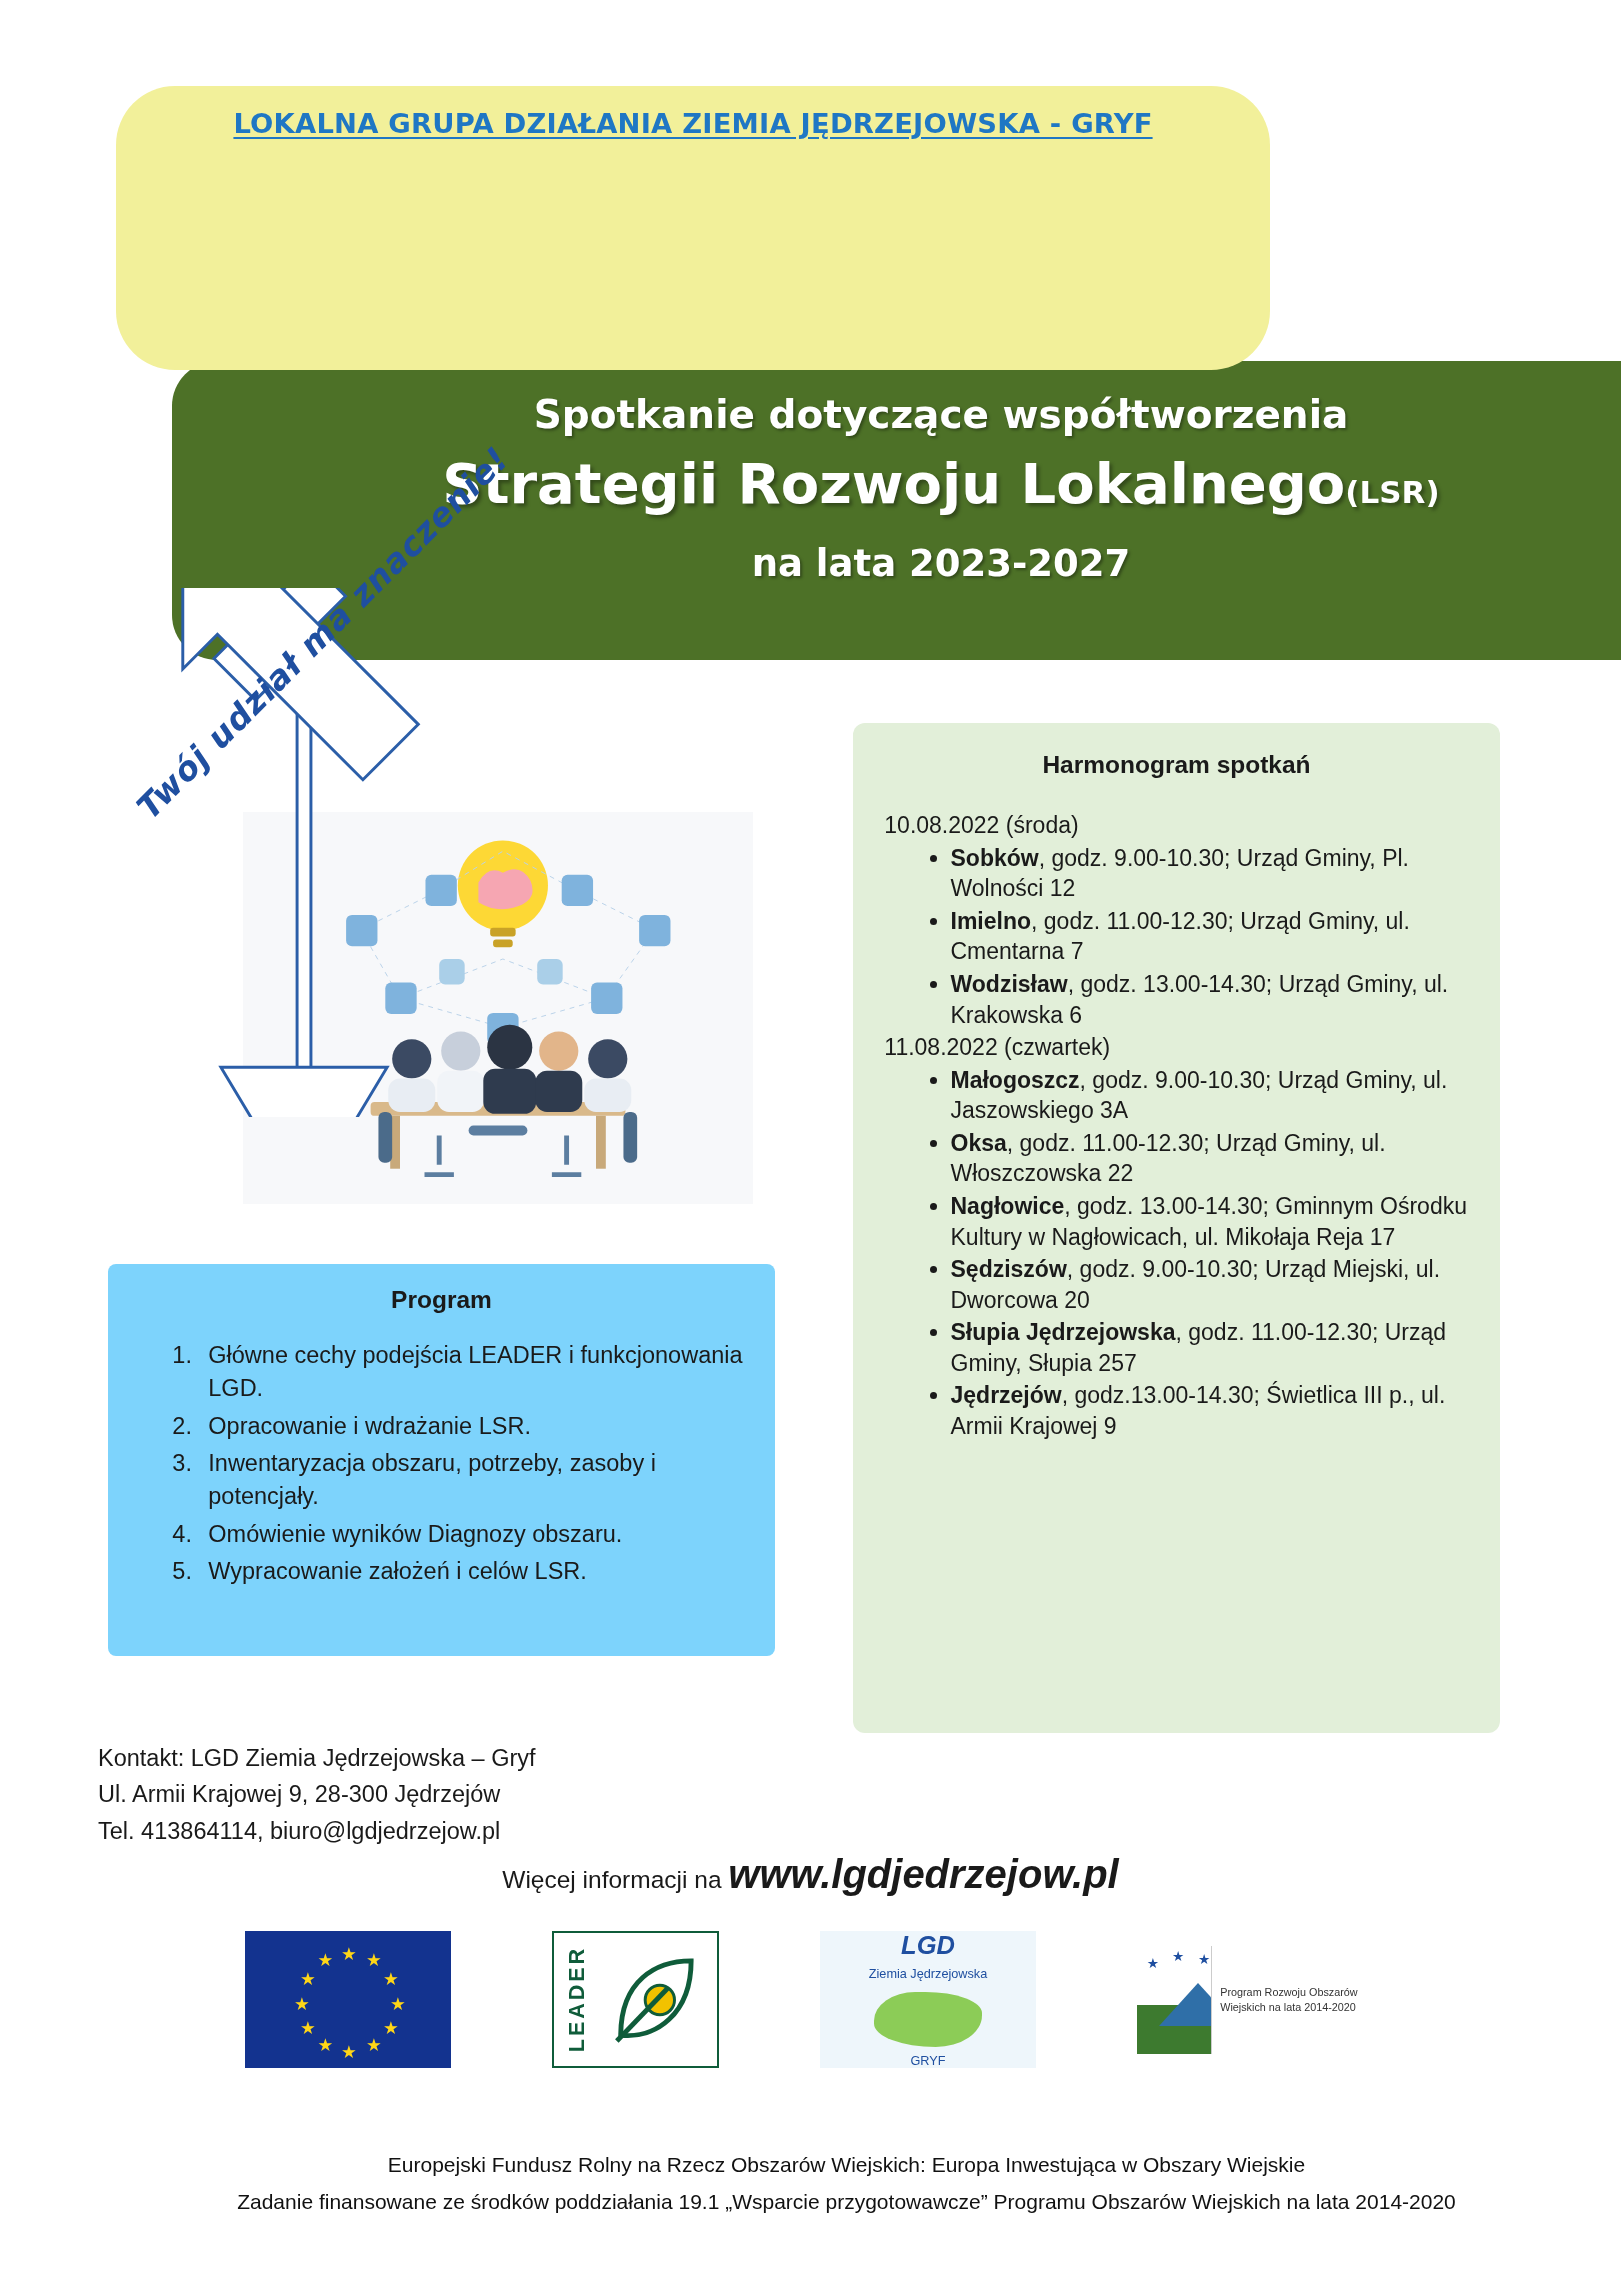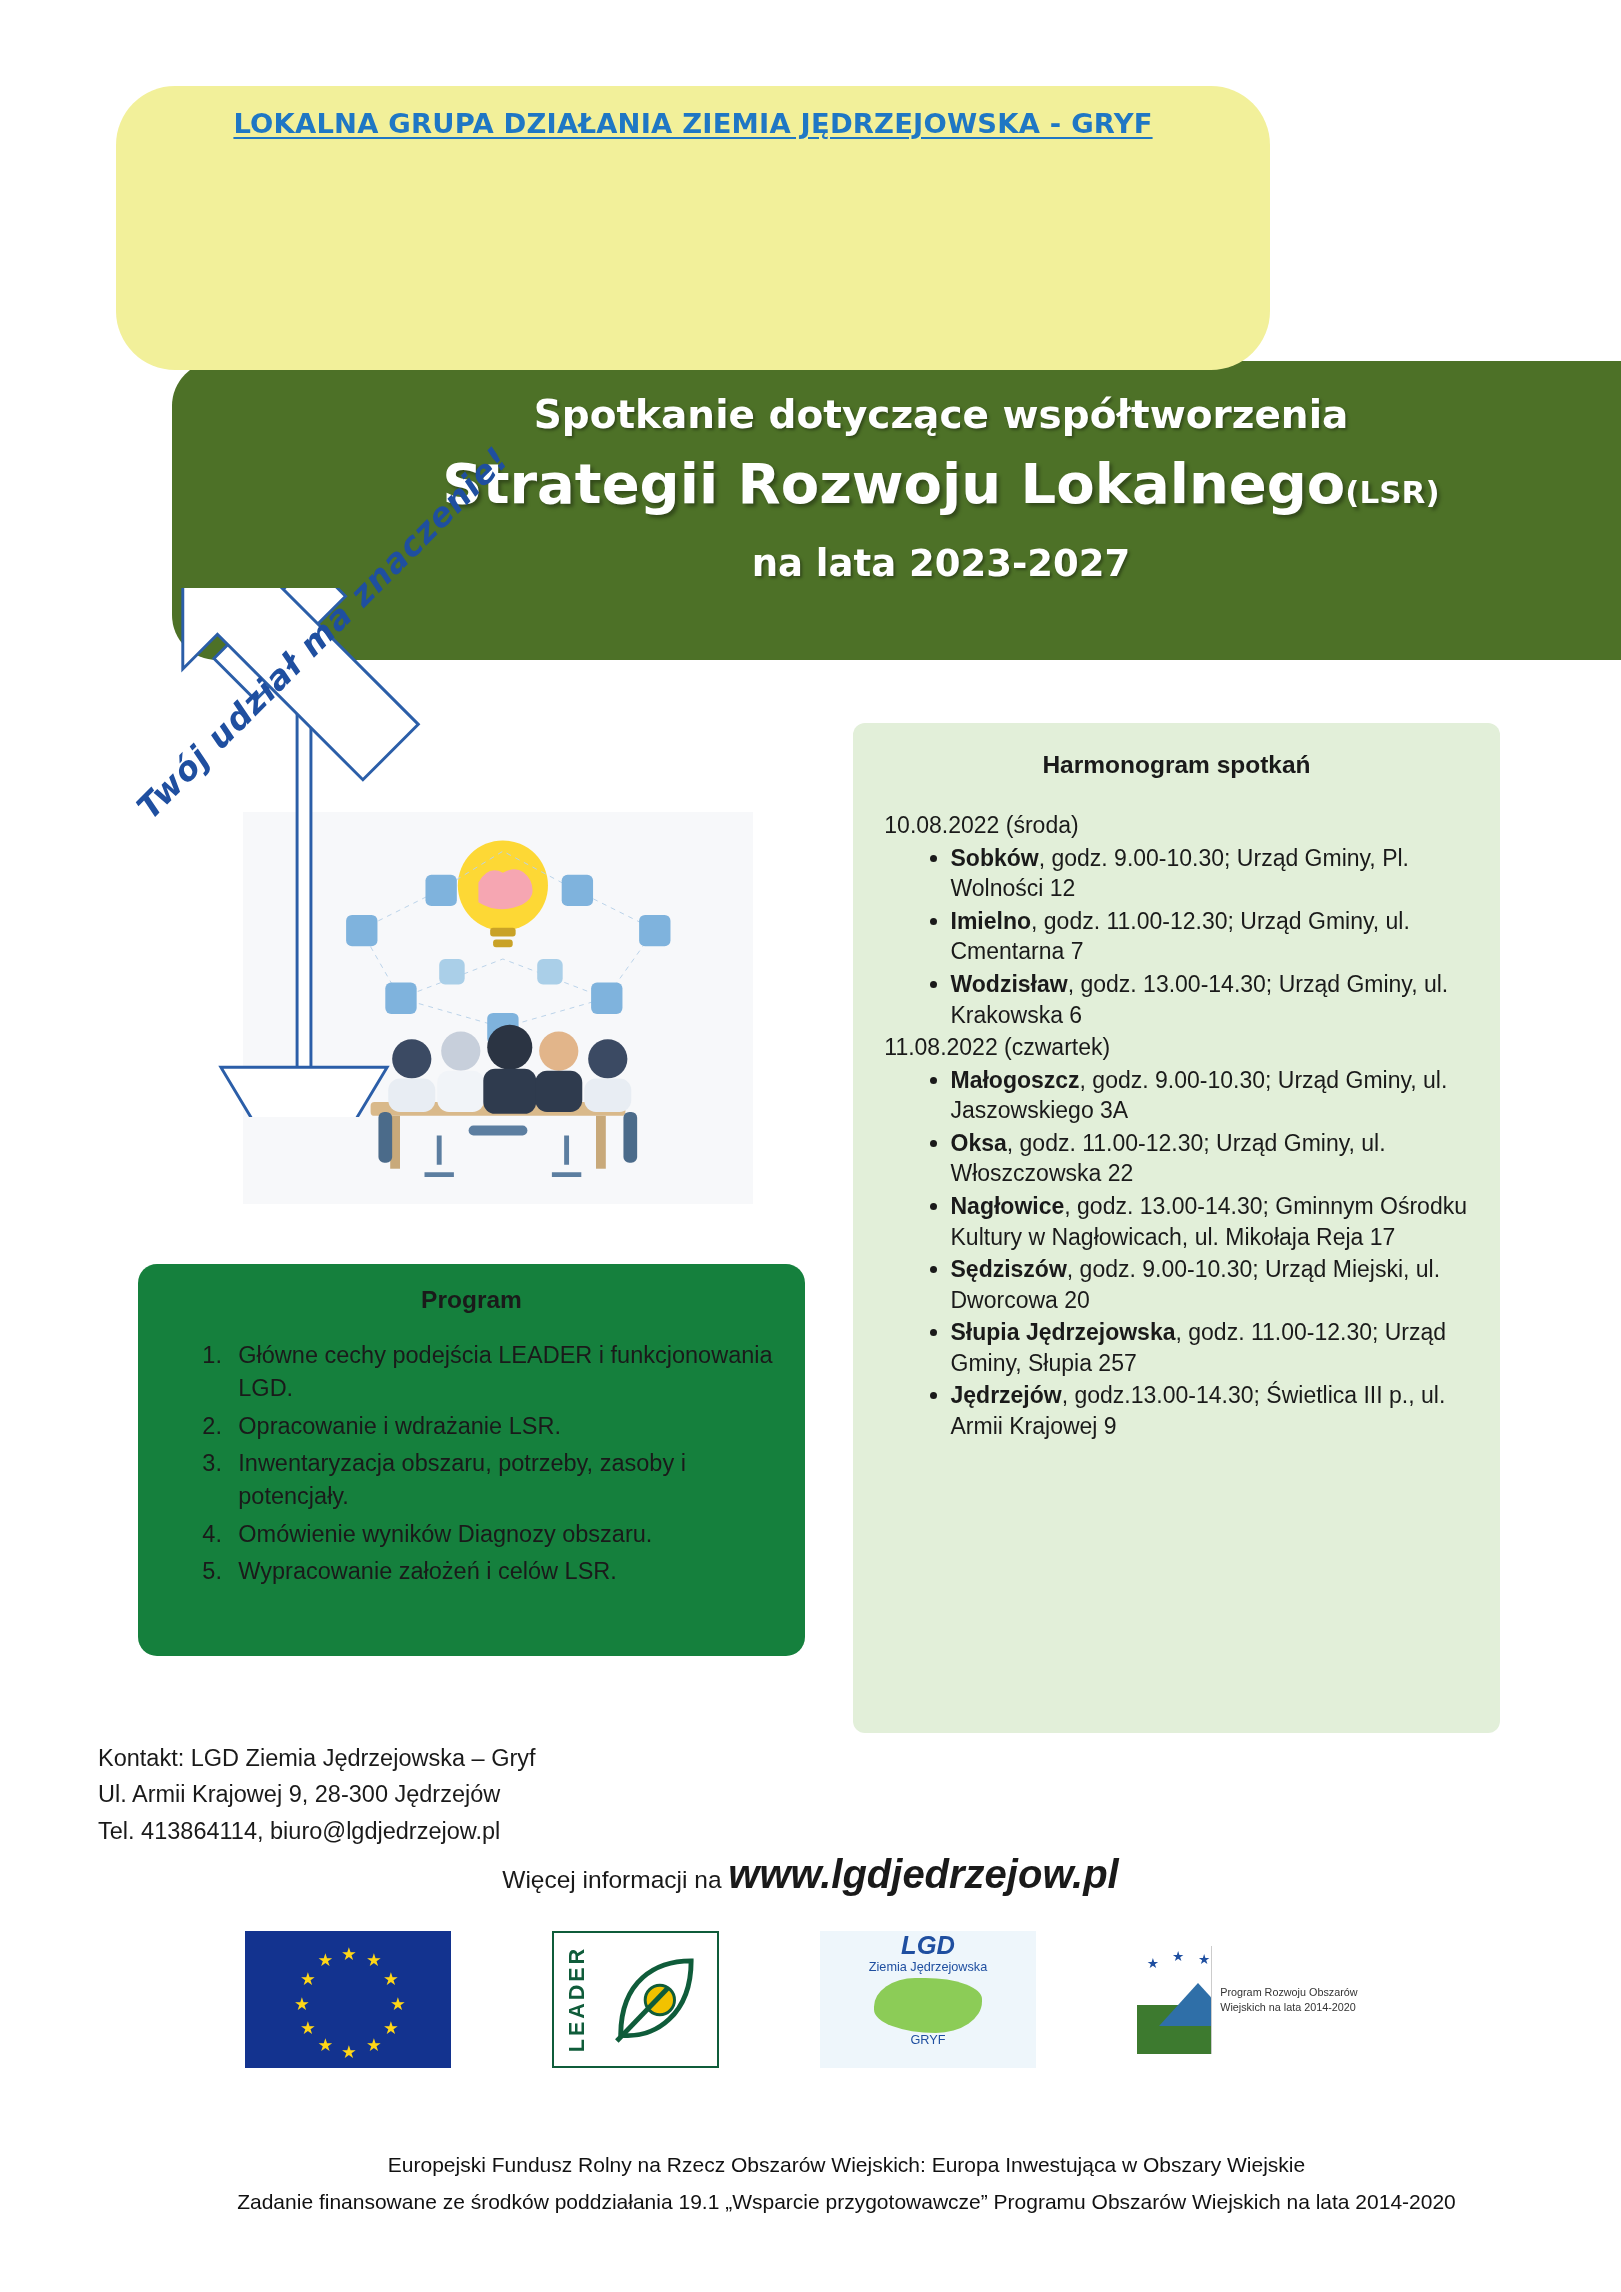--- a/index.html
+++ b/index.html
@@ -132,26 +132,26 @@
     top: 812px;
     width: 510px;
     height: 392px;
     background: #f7f8fa;
     z-index: 2;
   }
 
   
   .program-box {
     position: absolute;
-    left: 138px;
+    left: 108px;
     top: 1264px;
     width: 667px;
     height: 392px;
-    background: #15803d;
-    border-radius: 19px;
+    background: #7dd3fc;
+    border-radius: 8px;
     padding: 21.6px 25.5px 0 25.5px;
     box-sizing: border-box;
   }
   .program-title {
     text-align: center;
     font-weight: bold;
     font-size: 24.5px;
     margin-bottom: 25.5px;
   }
   .program-list {
@@ -253,21 +253,21 @@
   .leader-mark {
     flex: 1; height: 100%;
     display: flex; align-items: center; justify-content: center;
     color: #0f5c3a; font-size: 59px; font-weight: bold;
   }
 
   
   .logo-lgd {
     width: 216px; height: 137px;
     background: #eef6fb;
-    display: flex; flex-direction: column; align-items: center; justify-content: flex-start;
+    display: flex; flex-direction: column; align-items: center; justify-content: space-between;
   }
   .lgd-top { font-weight: bold; font-size: 25.5px; color: #1f4fa0; font-style: italic; }
   .lgd-sub { font-size: 12.7px; color: #1f4fa0; }
   .lgd-shape {
     width: 108px; height: 55px; margin-top: 3.9px;
     background: #8ccc57;
     border-radius: 40% 55% 45% 60% / 55% 40% 60% 45%;
   }
 
   

